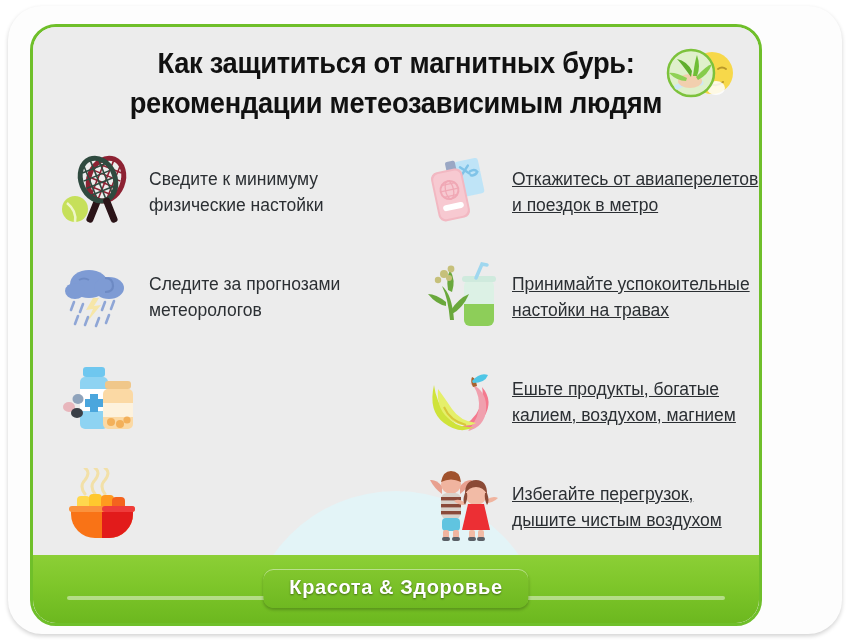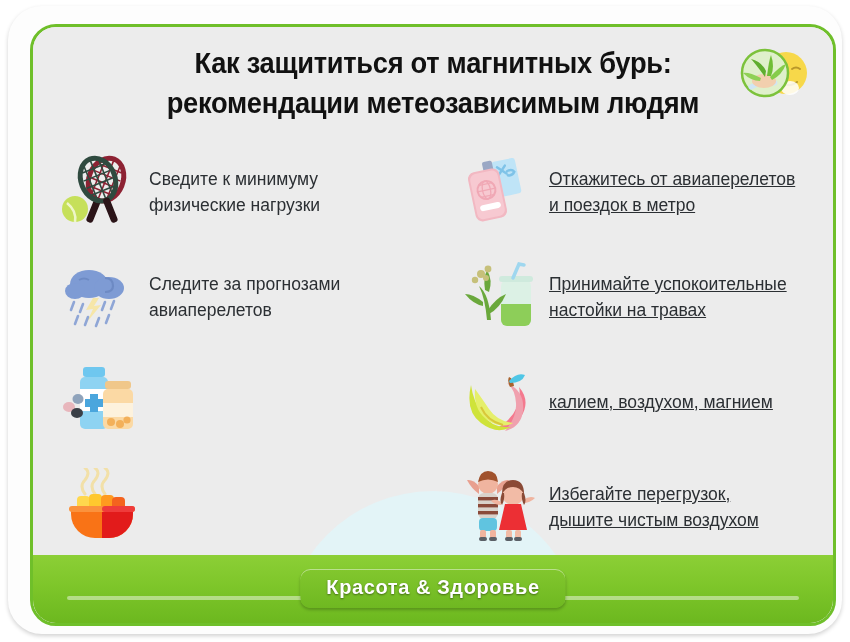--- a/index.html
+++ b/index.html
@@ -33,21 +33,21 @@
     background: #fdfdfd;
     box-shadow: 0 2px 4px rgba(0,0,0,0.18);
     box-sizing: border-box;
   }
 
   
   .green-frame {
     position: absolute;
     left: 22px;
     top: 18px;
-    width: 806px;
+    width: 732px;
     height: 602px;
     border: 3px solid #6fbf2a;
     border-radius: 26px;
     box-sizing: border-box;
     background: #ececec;
     overflow: hidden;
   }
 
   
   .content-surface {
@@ -234,21 +234,21 @@
                     <line x1="32" y1="7" x2="32" y2="44"></line>
                       <line x1="40" y1="5" x2="40" y2="47"></line>
                     <line x1="48" y1="7" x2="48" y2="44"></line>
                   </g>
                   <rect x="36.5" y="46" width="7" height="26" rx="3" fill="#2b1418"></rect>
                 </g>
               </svg>
             </div>
             <div class="item-text">
               <div>Сведите к минимуму</div>
-              <div>физические нагрузки</div>
+              <div>физические настойки</div>
             </div>
           </div>
 
           <div class="item col-right">
             <div class="item-icon">
               <svg viewBox="0 0 82 78" width="82" height="78">
                 <g transform="rotate(-12 40 38)">
                   <rect x="36" y="8" width="24" height="36" rx="3" fill="#bfe4f7"></rect>
                   <g stroke="#7fc3e8" stroke-width="2.5" fill="none" stroke-linecap="round">
                     <path d="M41 14 l8 8"></path>
@@ -293,21 +293,21 @@
                   <line x1="53" y1="43" x2="50" y2="51"></line>
                   <line x1="17" y1="58" x2="14" y2="66"></line>
                   <line x1="27" y1="59" x2="24" y2="67"></line>
                   <line x1="48" y1="57" x2="45" y2="65"></line>
                   <line x1="38" y1="60" x2="35" y2="68"></line>
                 </g>
               </svg>
             </div>
             <div class="item-text">
               <div>Следите за прогнозами</div>
-              <div>авиаперелетов</div>
+              <div>метеорологов</div>
             </div>
           </div>
 
           <div class="item col-right">
             <div class="item-icon">
               <svg viewBox="0 0 82 78" width="82" height="78">
                 <rect x="40" y="22" width="30" height="46" rx="6" fill="#d9f2e4" opacity="0.85"></rect>
                 <path d="M40 46 h30 v16 a6 6 0 0 1 -6 6 h-18 a6 6 0 0 1 -6 -6 z" fill="#8dce59"></path>
                 <rect x="38" y="18" width="34" height="6" rx="3" fill="#cfeadd"></rect>
                 <path d="M52 20 l6 -14 l5 1" stroke="#9fd7ef" stroke-width="3.5" fill="none" stroke-linecap="round"></path>
@@ -361,20 +361,21 @@
                 <path d="M58 24 q12 14 2 30 q-10 14 -26 12 q16 -8 22 -22 q4 -12 2 -20 z" fill="#f4798e"></path>
                 <path d="M46 20 q18 8 16 28 q-2 16 -18 20 q12 -14 11 -28 q-1 -14 -9 -20 z" fill="#f0a0ae"></path>
                 <path d="M49 24 q-3 -6 -1 -10 q4 1 5 9 z" fill="#a8632e"></path>
                 <path d="M48 18 q8 -9 16 -6 q-3 8 -15 8 z" fill="#4fc6e6"></path>
                 <path d="M10 22 q-6 26 10 38 q16 12 30 4 q-18 2 -28 -12 q-10 -14 -12 -30 z" fill="#cfe33a"></path>
                 <path d="M14 26 q-2 22 14 32 q14 8 24 2 q-16 -2 -24 -14 q-8 -12 -14 -20 z" fill="#e5ef6a"></path>
                 <path d="M20 44 q6 14 22 18" stroke="#d9c73a" stroke-width="2" fill="none"></path>
               </svg>
             </div>
             <div class="item-text">
+              <div>Ешьте продукты, богатые</div>
               <div>калием, воздухом, магнием</div>
             </div>
           </div>
 
           <div class="item col-left">
             <div class="item-icon">
               <svg viewBox="0 0 82 78" width="82" height="78">
                 <g stroke="#f2e0a8" stroke-width="3" fill="none" stroke-linecap="round">
                   <path d="M24 26 q-6 -8 0 -14 q6 -8 0 -12"></path>
                   <path d="M34 26 q-6 -8 0 -14 q6 -8 0 -12"></path>

